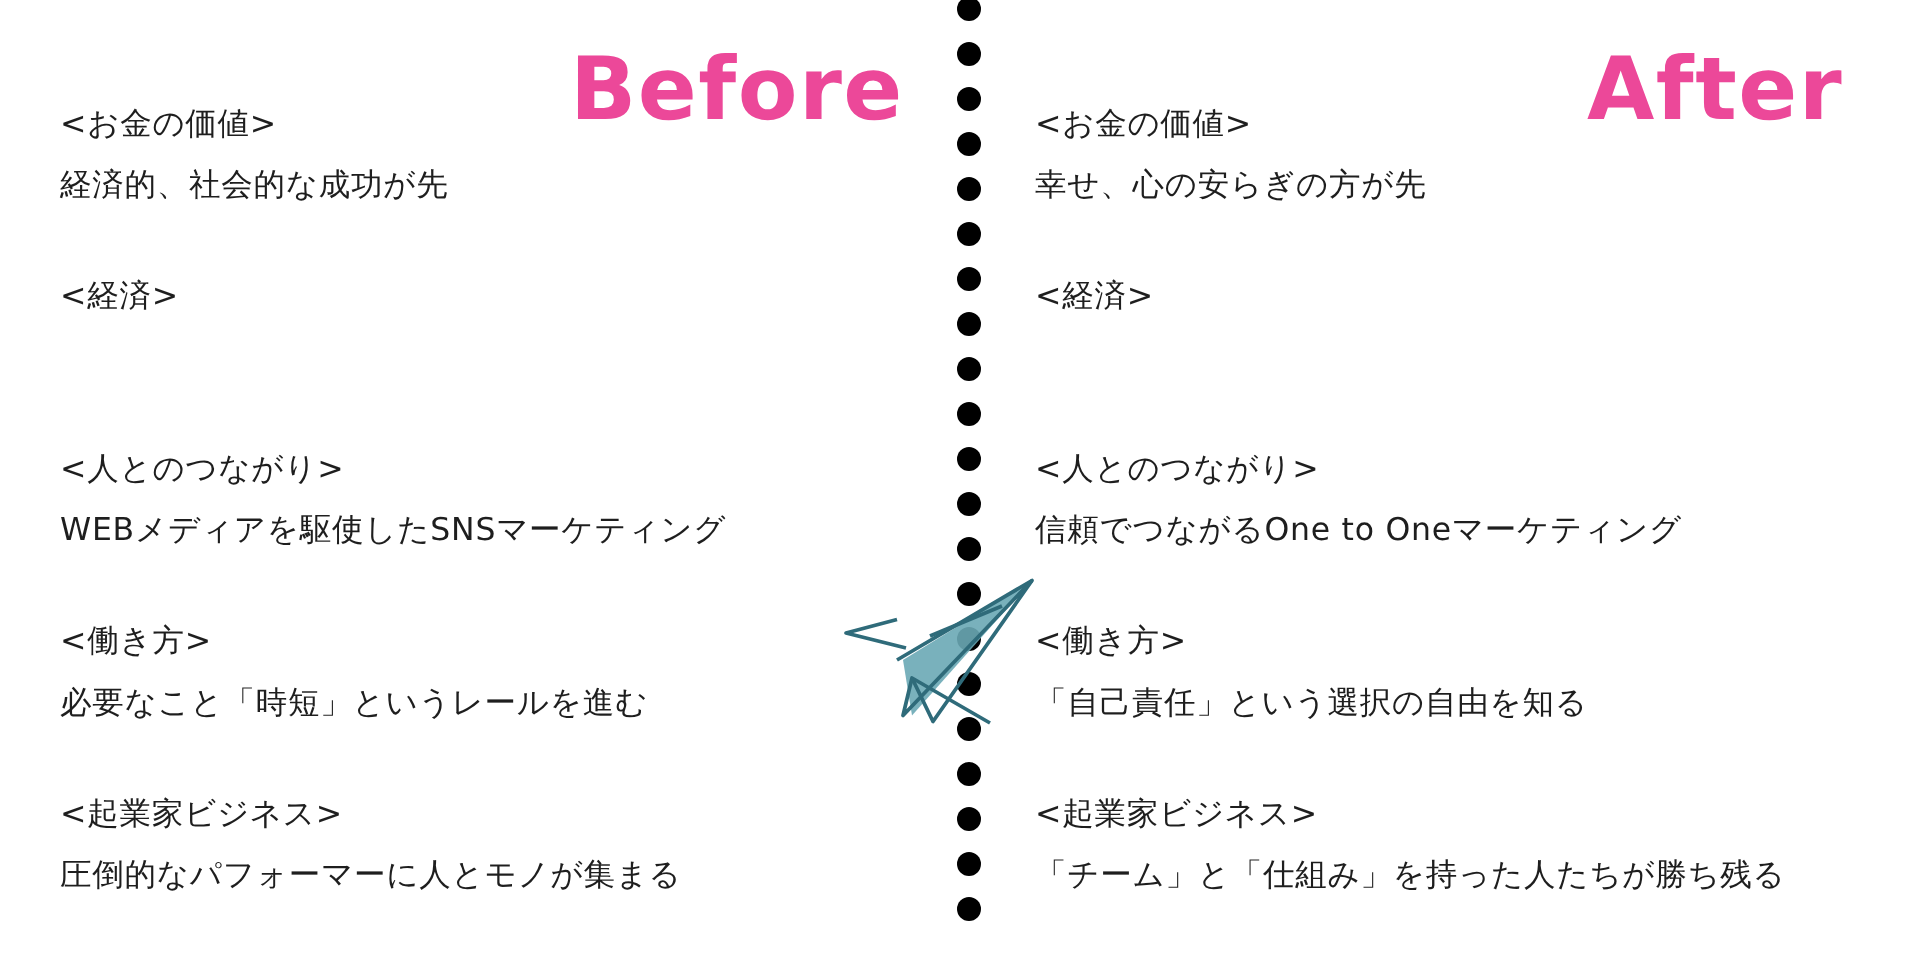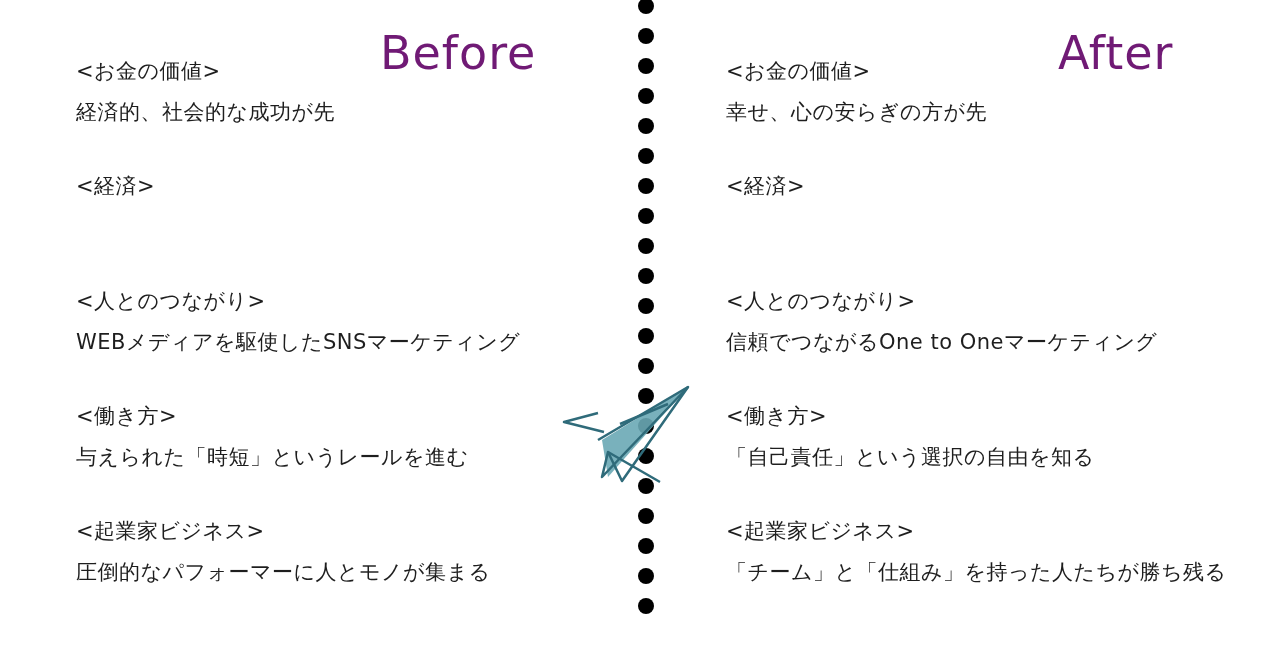--- a/index.html
+++ b/index.html
@@ -1,23 +1,23 @@
 <!DOCTYPE html>
 <html><head>
 <meta charset="utf-8">
 <style>
   html, body { margin:0; padding:0; }
   body { width:1280px; height:647px; background:#ffffff; position:relative; overflow:hidden;
          font-family:"DejaVu Sans", "Liberation Sans", sans-serif; color:#1a1a1a; }
   .canvas { position:absolute; left:0; top:0; width:1280px; height:615px; overflow:hidden; background:#fff; }
-  .title { position:absolute; font-family:"DejaVu Sans", sans-serif; font-weight:400; font-size:46px;
-           letter-spacing:1px; color:#701a75; line-height:1; }
+  .title { position:absolute; font-family:"DejaVu Sans", sans-serif; font-weight:700; font-size:58px;
+           letter-spacing:1px; color:#ec4899; line-height:1; }
   .title.before { left:380px; top:30px; }
   .title.after { left:1058px; top:30px; }
-  .col { position:absolute; top:57px;margin-left:36px; }
+  .col { position:absolute; top:68px; }
   .col.left { left:40px; }
   .col.right { left:690px; }
   .item { height:115px; }
   .item .h, .item .b { font-size:21px; line-height:28px; white-space:nowrap; color:#1e1e1e; letter-spacing:0.5px; }
   .item .b { margin-top:13px; }
   .divider { position:absolute; left:638px; top:0; width:16px; height:615px; }
   .dot { position:absolute; left:0; width:16px; height:16px; border-radius:50%; background:#000; }
   .plane { position:absolute; left:560px; top:380px; width:140px; height:110px; }
 </style>
 </head>
@@ -35,21 +35,21 @@
     </div>
     <div class="item">
       <div class="h">&lt;経済&gt;</div>
     </div>
     <div class="item">
       <div class="h">&lt;人とのつながり&gt;</div>
       <div class="b">WEBメディアを駆使したSNSマーケティング</div>
     </div>
     <div class="item">
       <div class="h">&lt;働き方&gt;</div>
-      <div class="b">与えられた「時短」というレールを進む</div>
+      <div class="b">必要なこと「時短」というレールを進む</div>
     </div>
     <div class="item">
       <div class="h">&lt;起業家ビジネス&gt;</div>
       <div class="b">圧倒的なパフォーマーに人とモノが集まる</div>
     </div>
   </div>
 
   <div class="col right">
     <div class="item">
       <div class="h">&lt;お金の価値&gt;</div>

